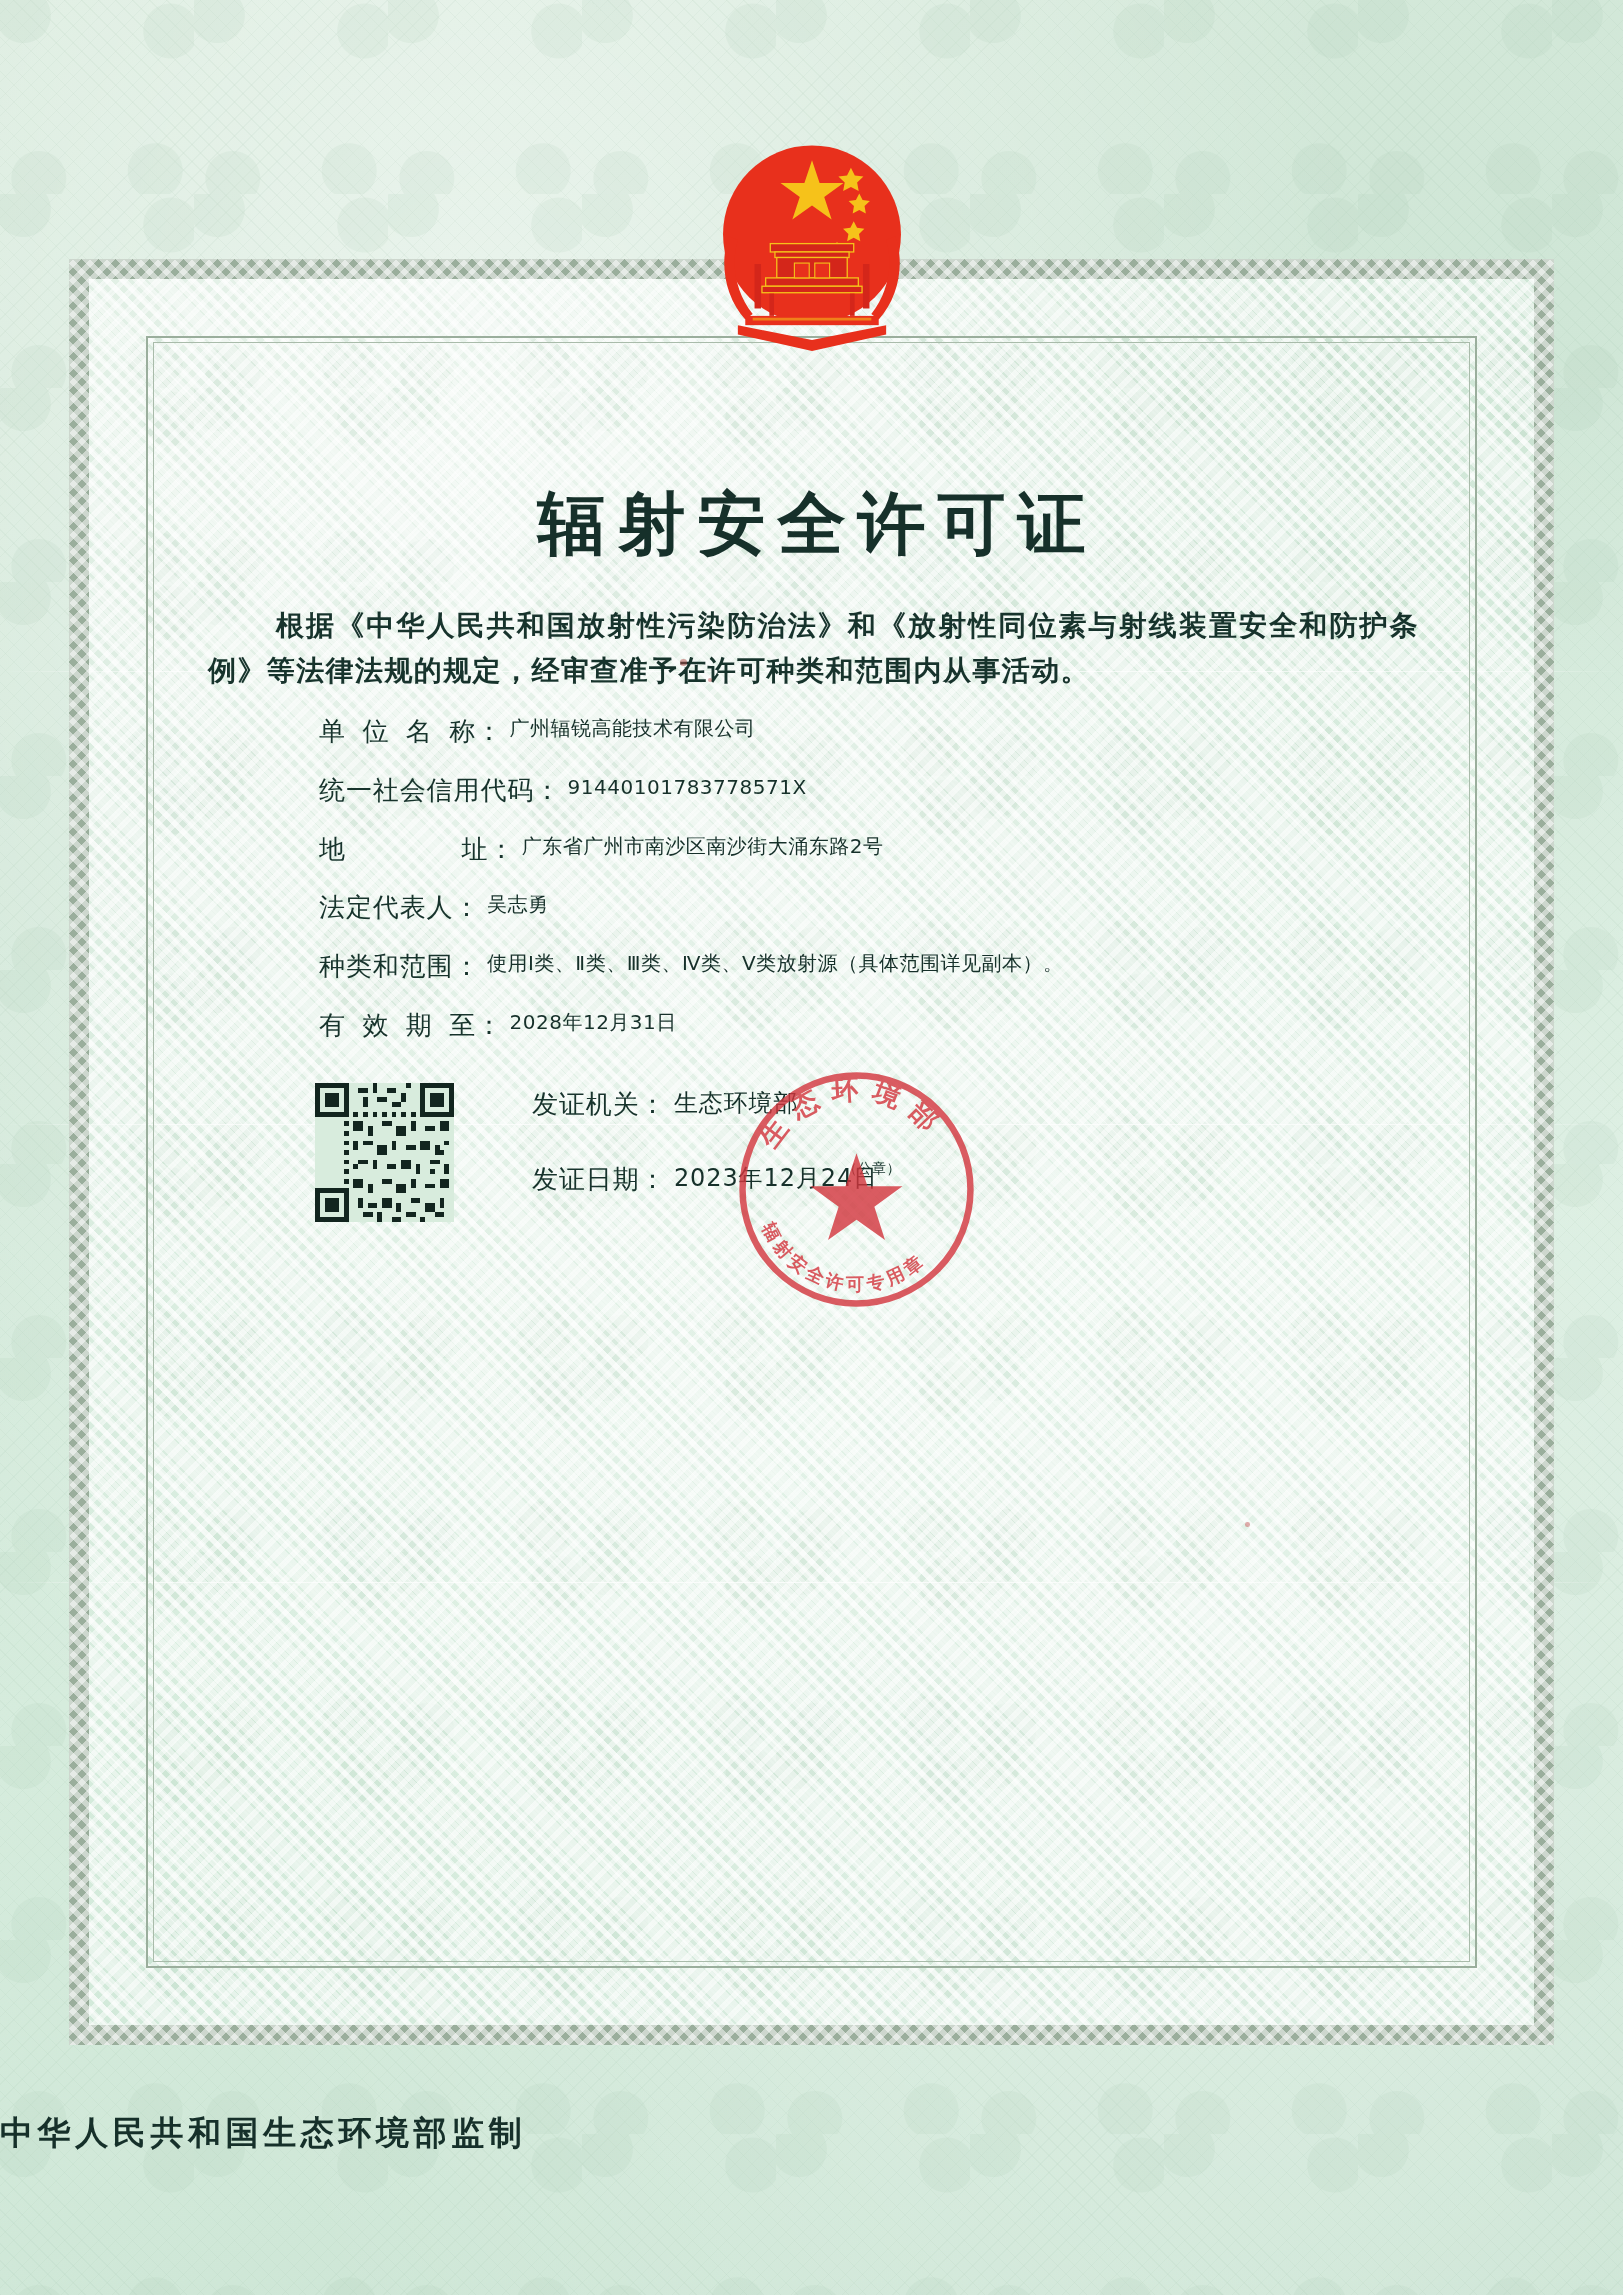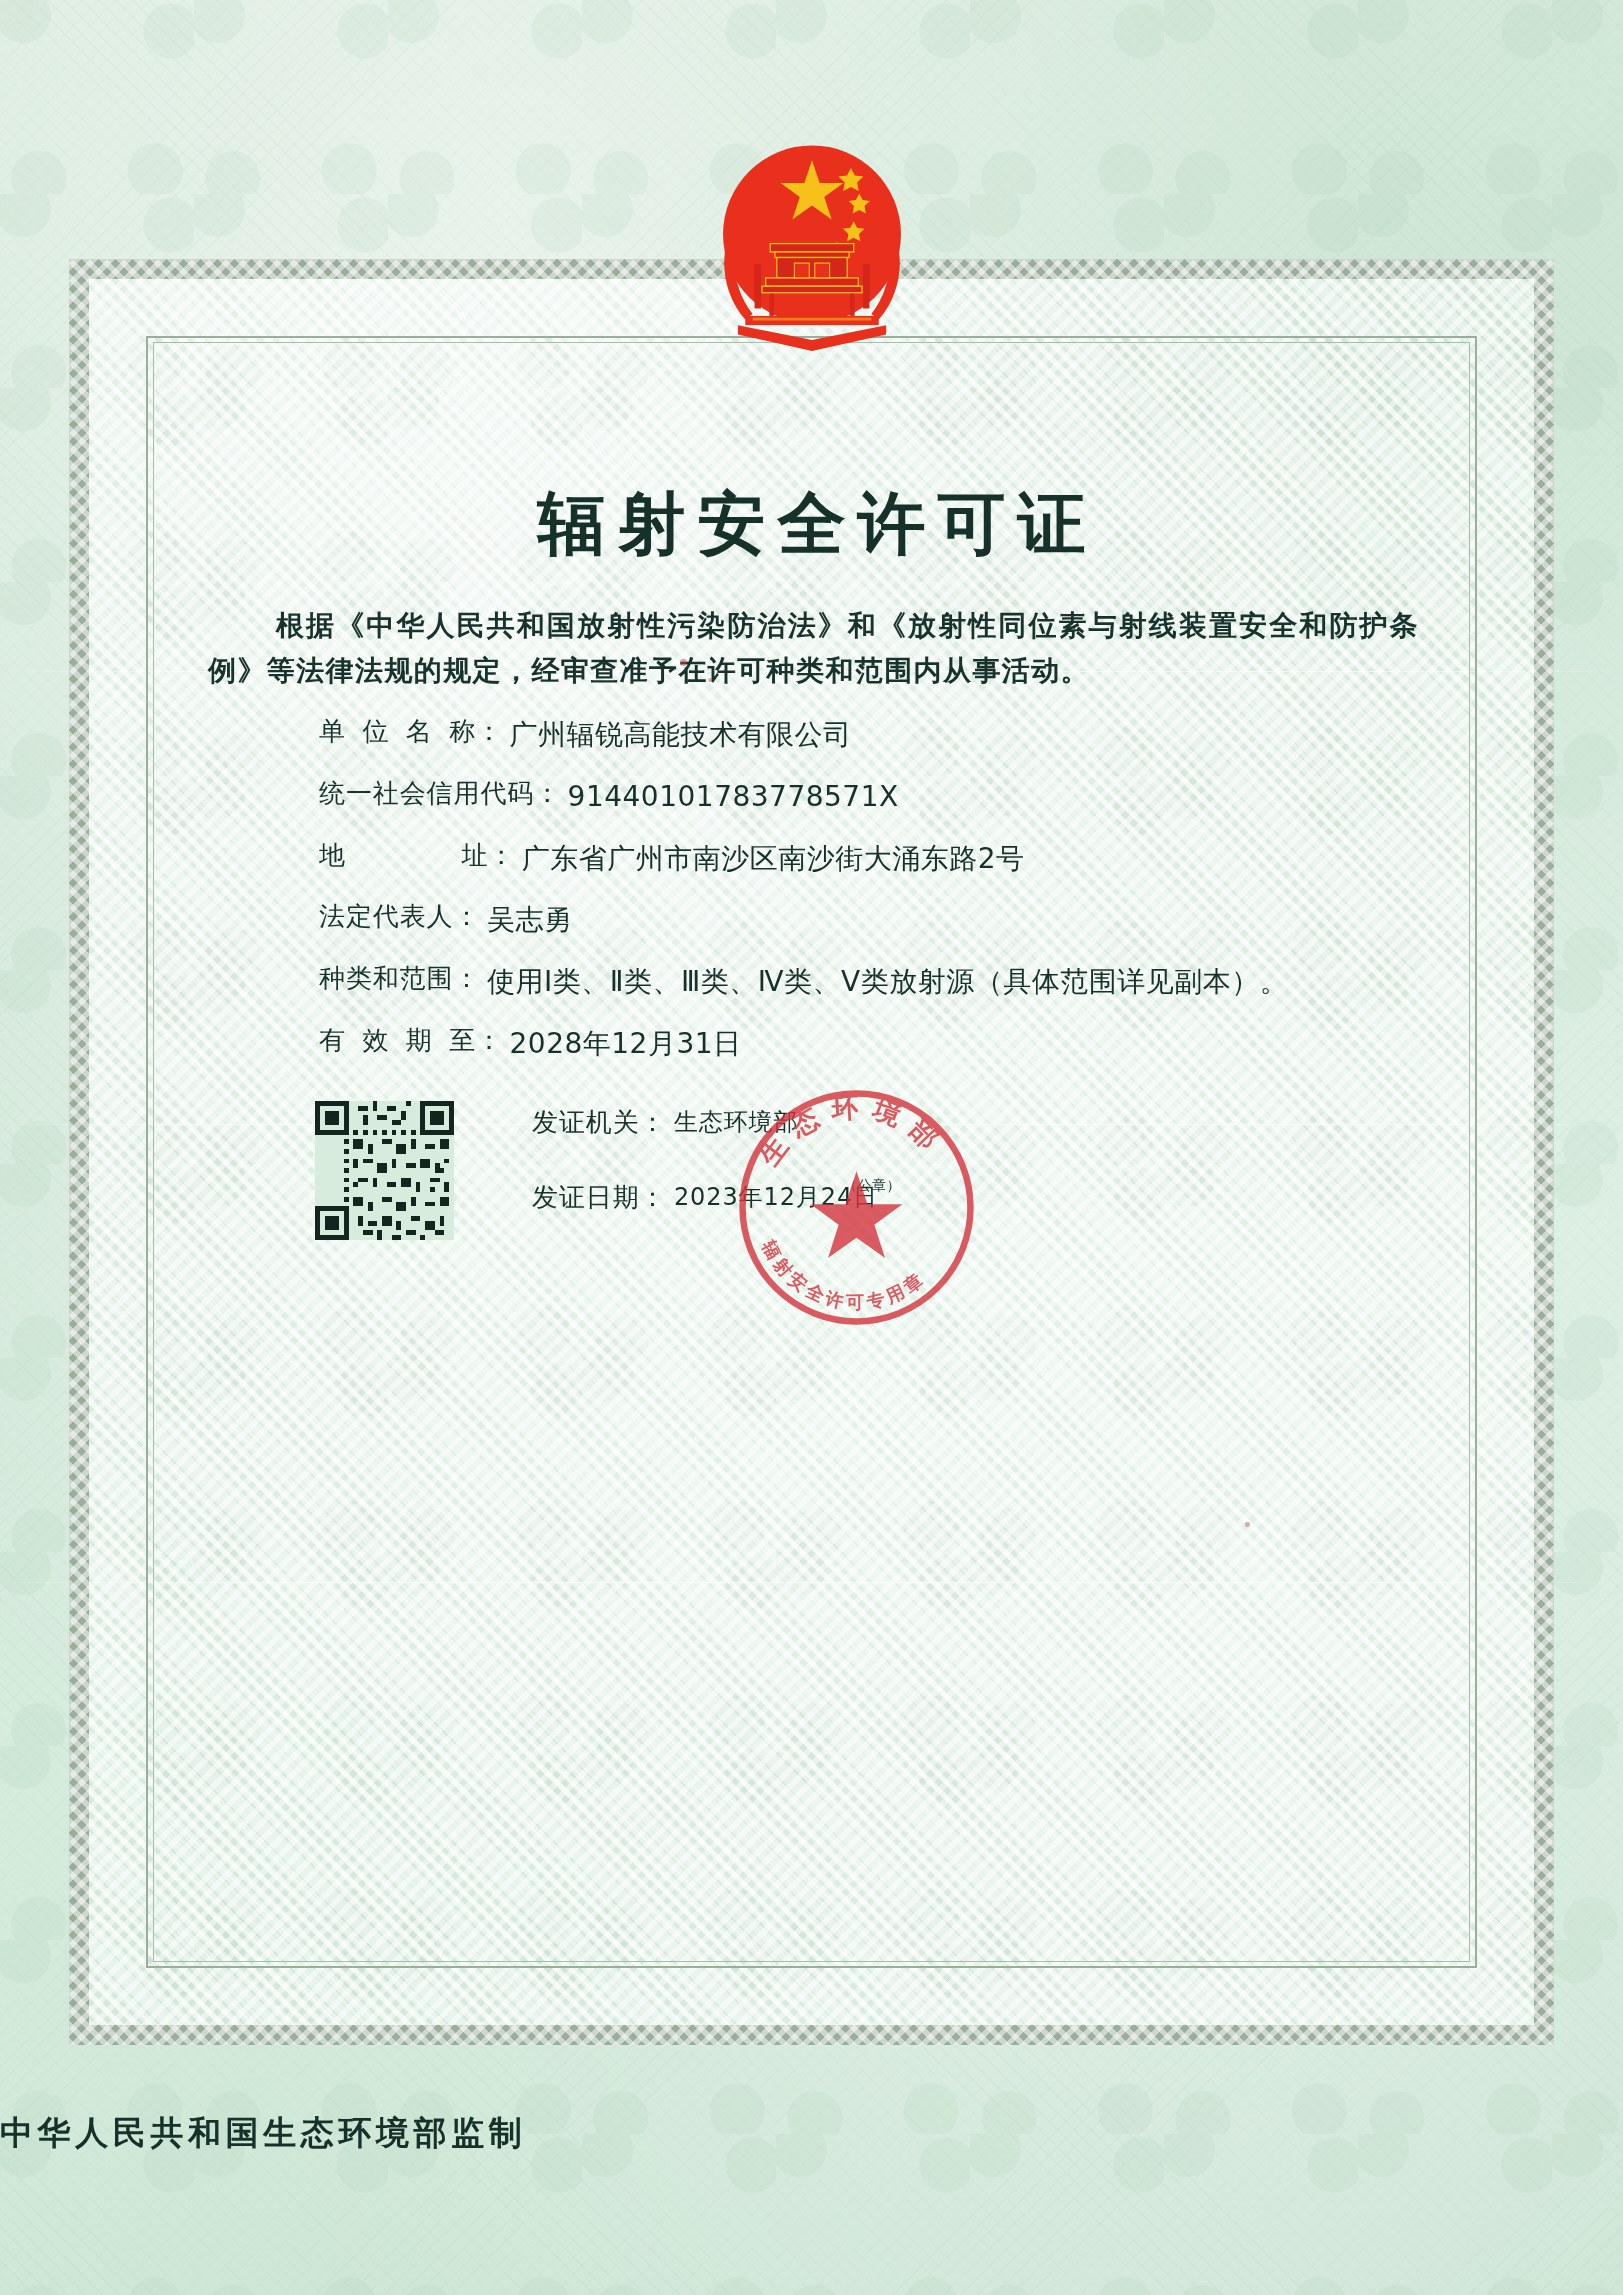--- a/index.html
+++ b/index.html
@@ -145,21 +145,21 @@
     flex: 0 0 auto;
     font-size: 26px;
     line-height: 1.48;
     color: #17332c;
     letter-spacing: 0.9px;
     white-space: pre;
     font-family: Liberation Mono, monospace;
   }
   .field-value {
     flex: 1 1 auto;
-    font-size: 28px;
+    font-size: 20px;
     line-height: 1.48;
     color: #16302a;
     letter-spacing: 0.5px;
     font-family: "DejaVu Sans", "Liberation Sans", sans-serif;
     padding-left: 6.5px;
   }
   .field-value.wrap { padding-right: 56px; }
 
   
   #issuance {
@@ -175,21 +175,21 @@
     height: 139px;
   }
   #issuer-block {
     position: absolute;
     left: 356px;
     top: 8.3px;
     width: 694px;
   }
   .issue-line {
     display: flex;
-    align-items: center;
+    align-items: flex-start;
     margin-bottom: 40px;
     font-size: 26px;
     color: #17332c;
     letter-spacing: 0.9px;
   }
   .issue-line .il-label { white-space: pre; }
   .issue-line .il-value {
     font-family: "DejaVu Sans", "Liberation Sans", sans-serif;
     font-size: 24px;
     padding-left: 7.4px;

